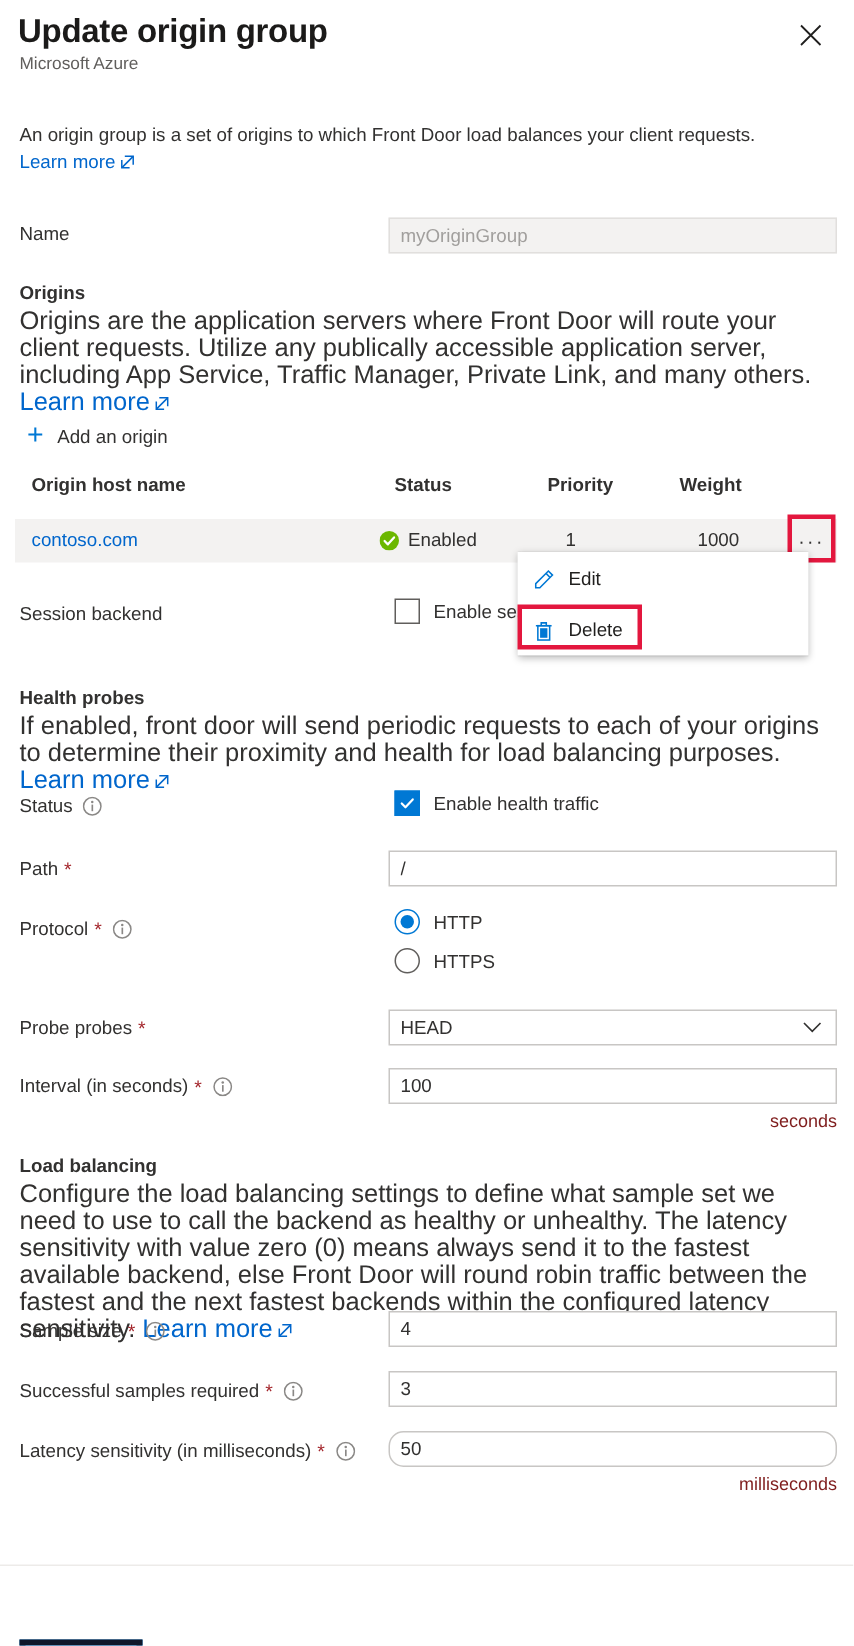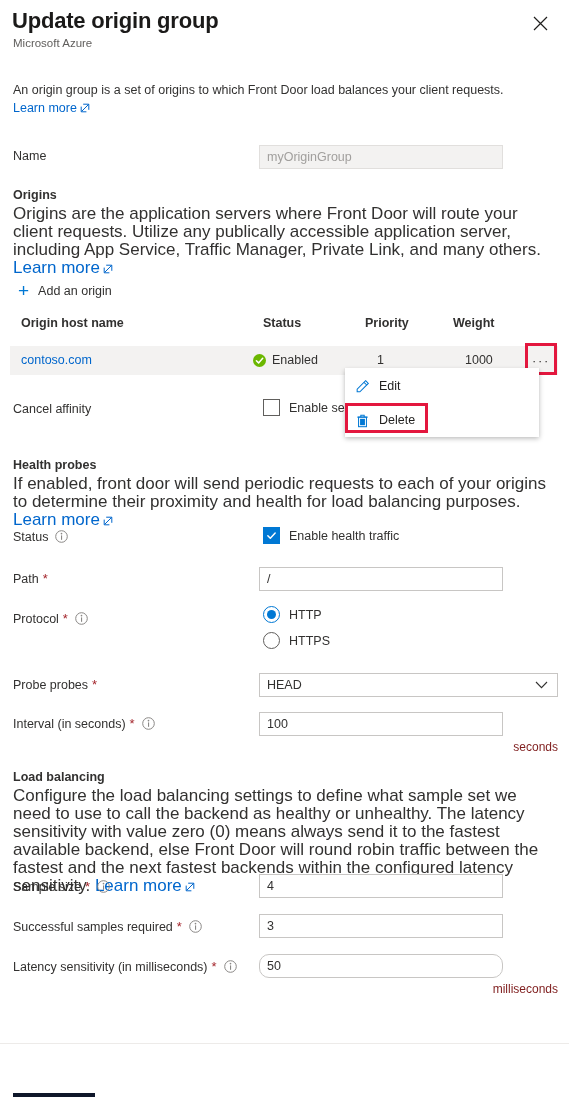--- a/index.html
+++ b/index.html
@@ -72,40 +72,40 @@
     margin-left: 3px;
     vertical-align: -1px;
   }
 
   .row-label {
     position: absolute;
     font-size: 12.5px;
     color: #323130;
     white-space: nowrap;
     display: flex;
-    align-items: flex-start;
+    align-items: center;
   }
   .req {
     color: #a4262c;
     margin-left: 4px;
     font-size: 13px;
     line-height: 1;
   }
   .info-icon {
     display: inline-flex;
     margin-left: 7px;
     vertical-align: middle;
     cursor: pointer;
   }
 
   
   .field {
     position: absolute;
     left: 259px;
-    width: 244px;
+    width: 299px;
     height: 24px;
     box-sizing: border-box;
     border: 1px solid #c8c6c4;
     background: #fff;
     font-family: "Liberation Sans", sans-serif;
     font-size: 12.5px;
     color: #323130;
     padding: 0 7px;
     line-height: 22px;
     outline: none;
@@ -428,21 +428,21 @@
       </span>
       <span>Enabled</span>
     </span>
     <span class="cell" style="left:367px;">1</span>
     <span class="cell" style="left:455px;">1000</span>
     <span class="ellipsis-btn">···</span>
   </div>
   <div class="hl-box" style="left:525px; top:343px; width:32px; height:32px;"></div>
 
   <div class="row-label" style="left:13px; top:402px;">
-    <span>Cancel affinity</span>
+    <span>Session backend</span>
   </div>
   <div class="cb-row" style="left:263px; top:399px;">
     <span class="cbox"></span>
     <span>Enable session affinity</span>
   </div>
 
   <div class="ctx-menu">
     <div class="ctx-item" style="top:1px;">
       <span class="ic">
         <svg width="15" height="15" viewBox="0 0 16 16">

